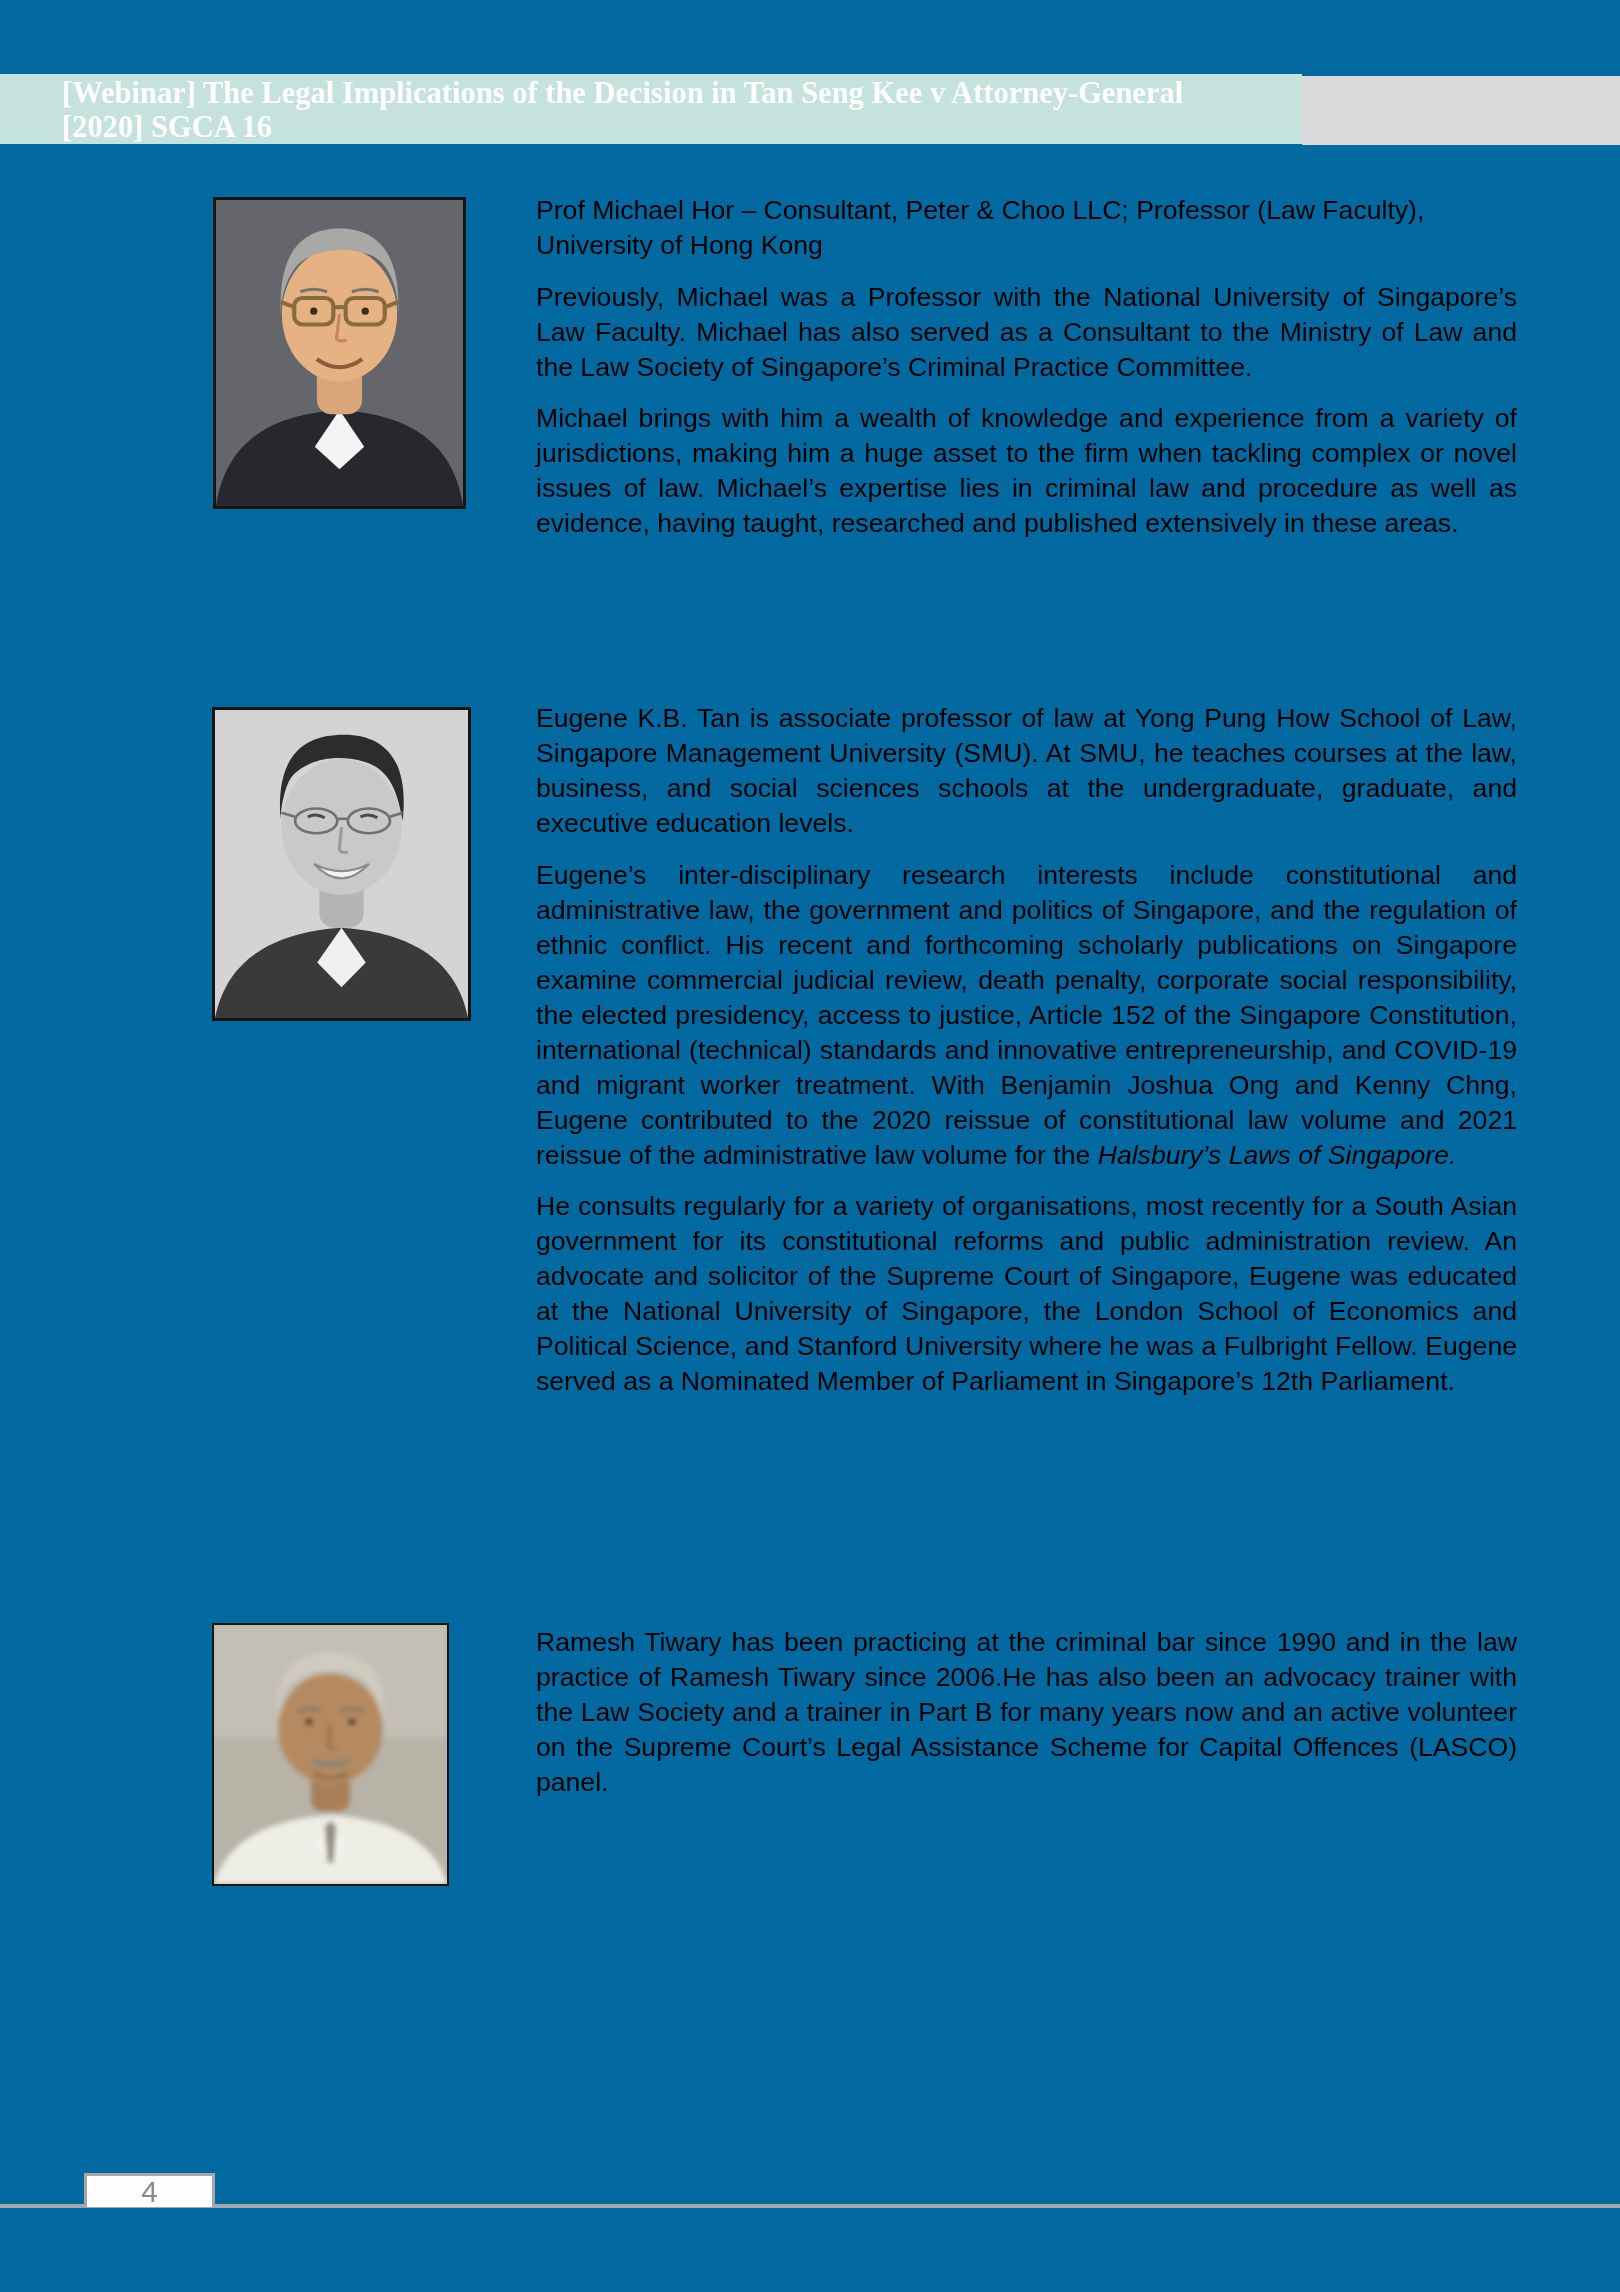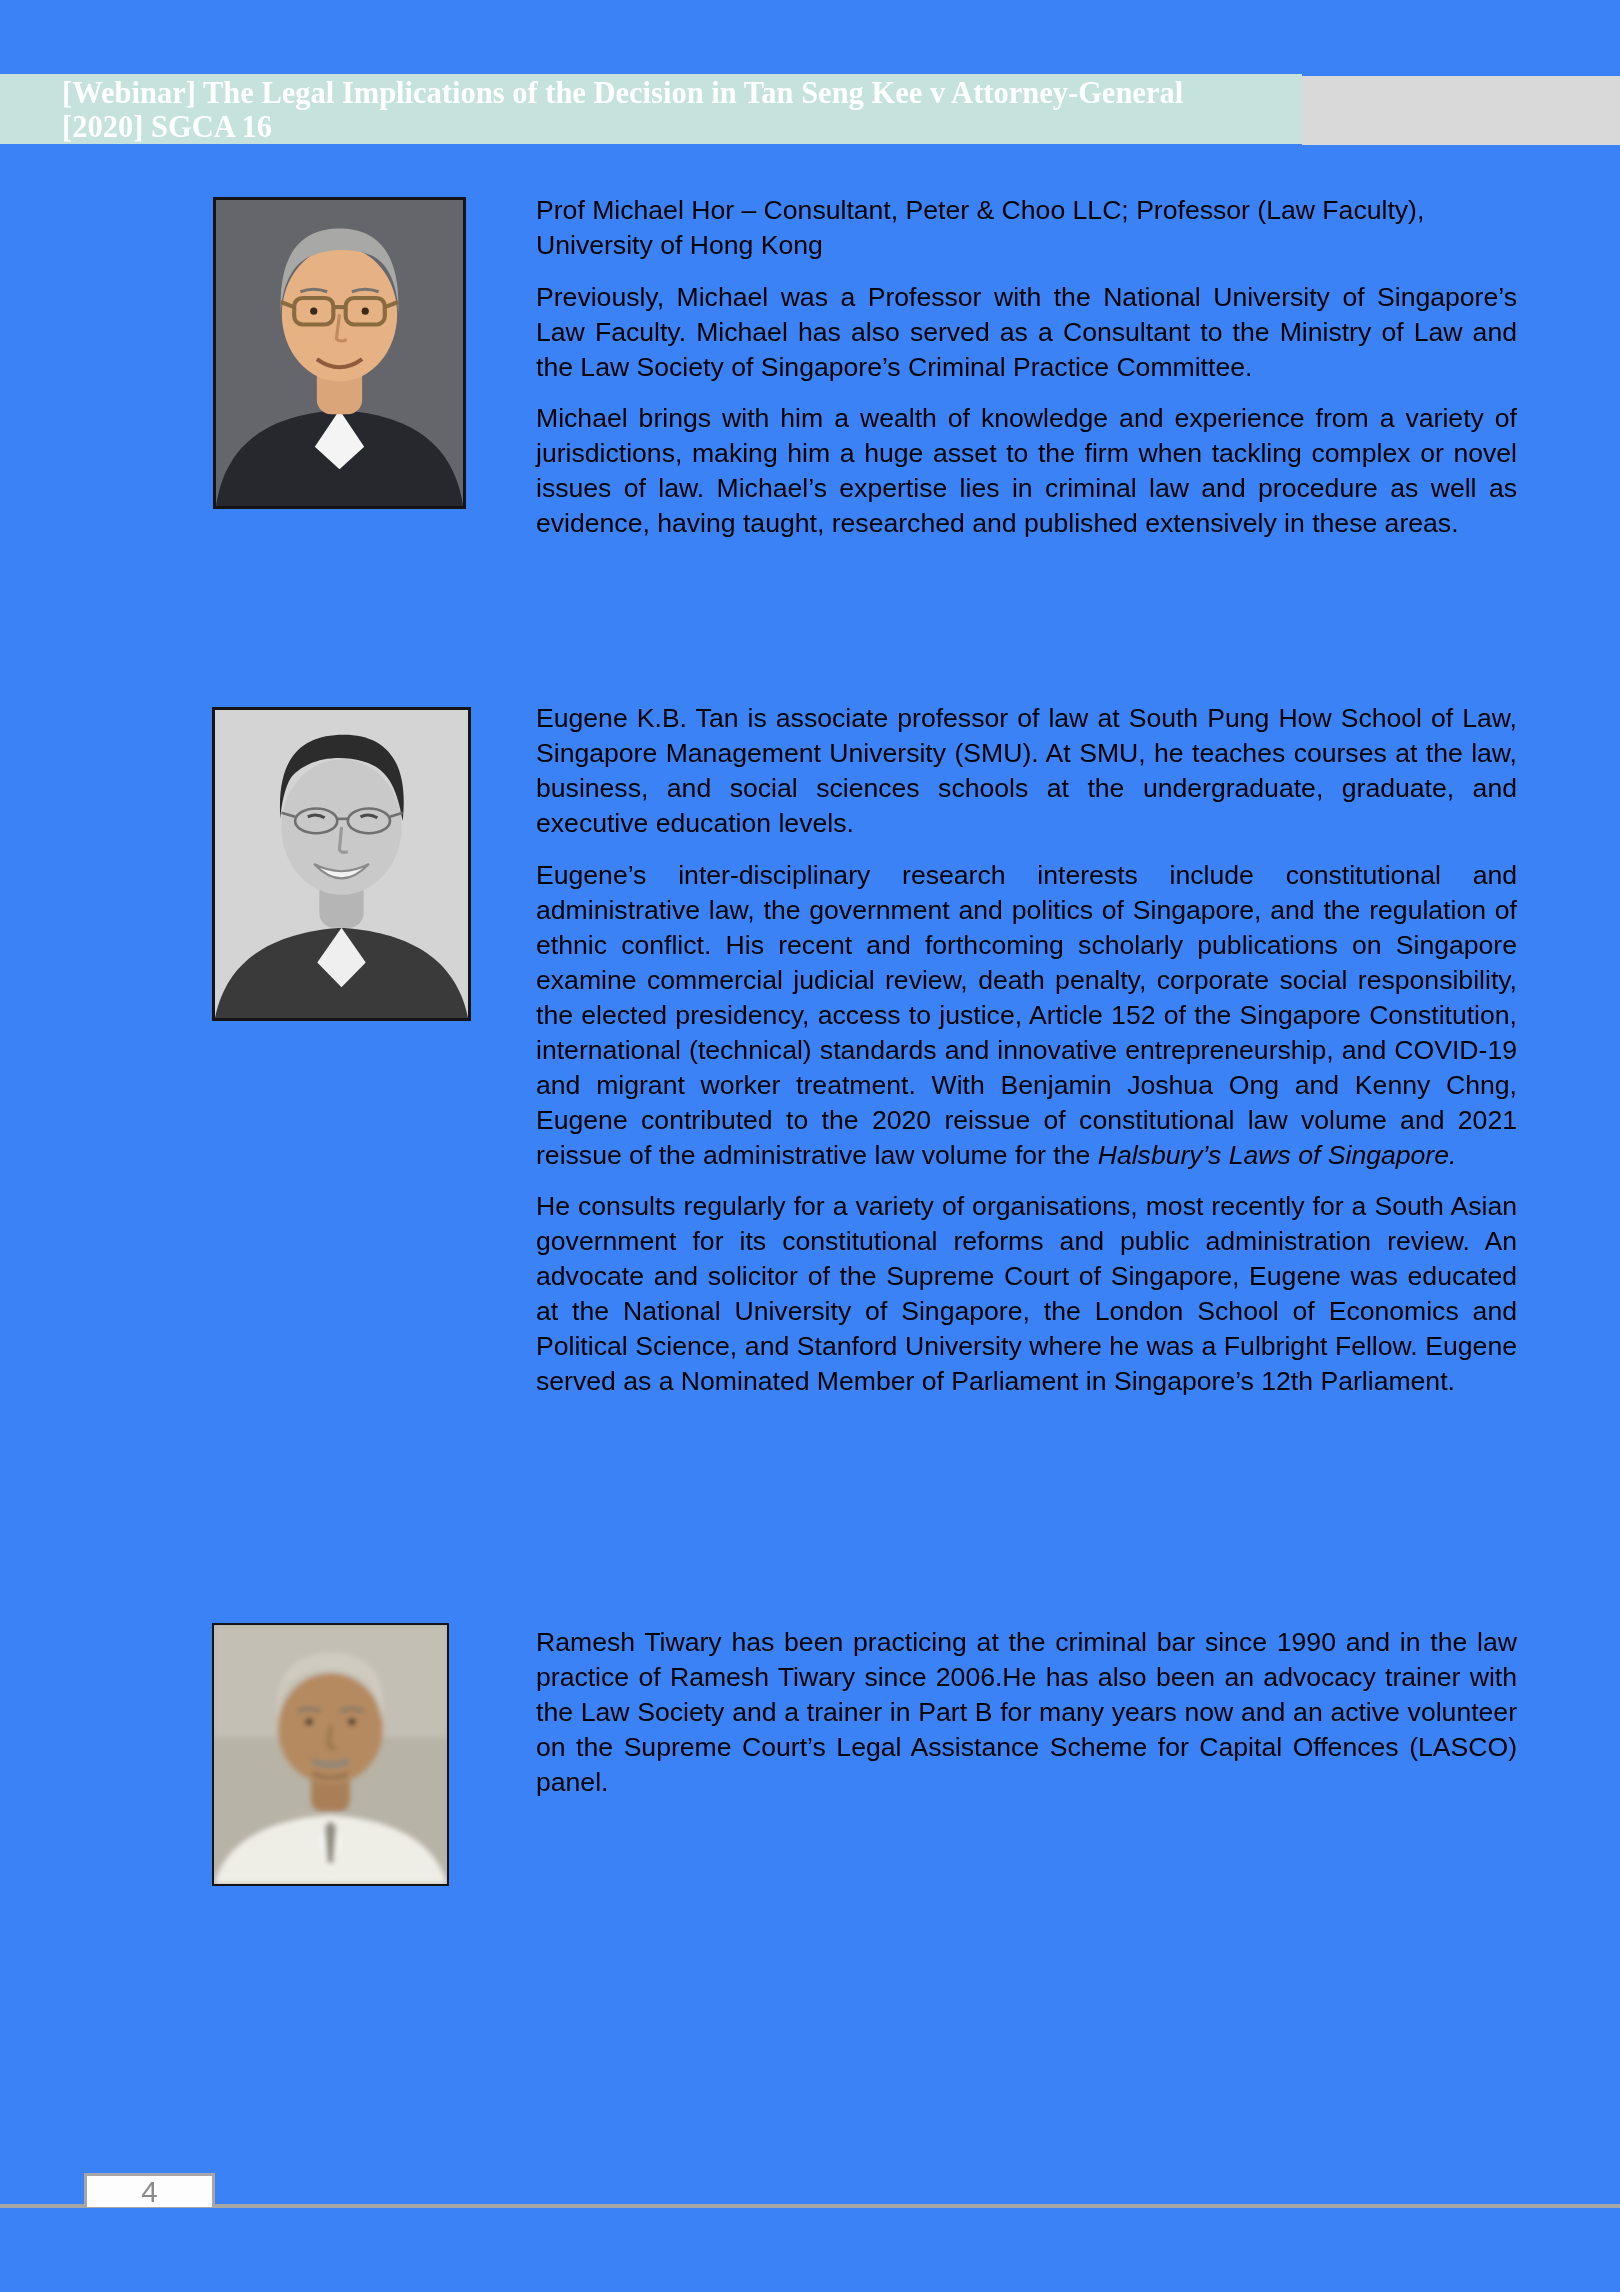--- a/index.html
+++ b/index.html
@@ -1,17 +1,17 @@
 <!DOCTYPE html>
 <html><head>
 <meta charset="utf-8">
 <style>
   html,body { margin:0; padding:0; background:#ffffff; }
   .page {
-    position:relative; width:1620px; height:2292px; background:#3b82f6;
+    position:relative; width:1620px; height:2292px; background:#0369a1;
     font-family:"Liberation Sans", sans-serif; overflow:hidden;
   }
   
   .header-teal {
     position:absolute; left:0; top:74px; width:1302px; height:70px;
     background:#c5e2dd;
   }
   .header-gray {
     position:absolute; left:1302px; top:76px; width:318px; height:69px;
     background:#d9d9d9;
@@ -114,21 +114,21 @@
           <path d="M166 104 L178 100"></path>
       </g>
       <path d="M88 104 Q96 100 104 105" stroke="#4a4a4a" stroke-width="3" fill="none"></path>
       <path d="M138 104 Q146 100 154 105" stroke="#4a4a4a" stroke-width="3" fill="none"></path>
       <path d="M120 114 L118 136 Q120 140 126 138" stroke="#9a9a9a" stroke-width="3" fill="none"></path>
       <path d="M94 150 Q120 178 146 150 Q120 164 94 150 Z" fill="#f2f2f2" stroke="#8a8a8a" stroke-width="2"></path>
     </svg>
   </div>
 
   <div class="bio" id="bio-2">
-    <p><span>Eugene K.B. Tan is associate professor of law at South Pung How School of Law, Singapore Management University (SMU). At SMU, he teaches courses at the law, business, and social sciences schools at the undergraduate, graduate, and executive education levels.</span></p>
+    <p><span>Eugene K.B. Tan is associate professor of law at Yong Pung How School of Law, Singapore Management University (SMU). At SMU, he teaches courses at the law, business, and social sciences schools at the undergraduate, graduate, and executive education levels.</span></p>
     <p><span>Eugene’s inter-disciplinary research interests include constitutional and administrative law, the government and politics of Singapore, and the regulation of ethnic conflict. His recent and forthcoming scholarly publications on Singapore examine commercial judicial review, death penalty, corporate social responsibility, the elected presidency, access to justice, Article 152 of the Singapore Constitution, international (technical) standards and innovative entrepreneurship, and COVID-19 and migrant worker treatment. With Benjamin Joshua Ong and Kenny Chng, Eugene contributed to the 2020 reissue of constitutional law volume and 2021 reissue of the administrative law volume for the </span><span style="font-style: italic;">Halsbury’s Laws of Singapore.</span></p>
     <p><span>He consults regularly for a variety of organisations, most recently for a South Asian government for its constitutional reforms and public administration review. An advocate and solicitor of the Supreme Court of Singapore, Eugene was educated at the National University of Singapore, the London School of Economics and Political Science, and Stanford University where he was a Fulbright Fellow. Eugene served as a Nominated Member of Parliament in Singapore’s 12th Parliament.</span></p>
   </div>
 
   <div class="photo" id="photo-3">
     <svg viewBox="0 0 240 300" preserveAspectRatio="none">
       <defs>
           <filter id="blur3" x="-10%" y="-10%" width="120%" height="120%">
             <feGaussianBlur stdDeviation="3"></feGaussianBlur>
           </filter>

